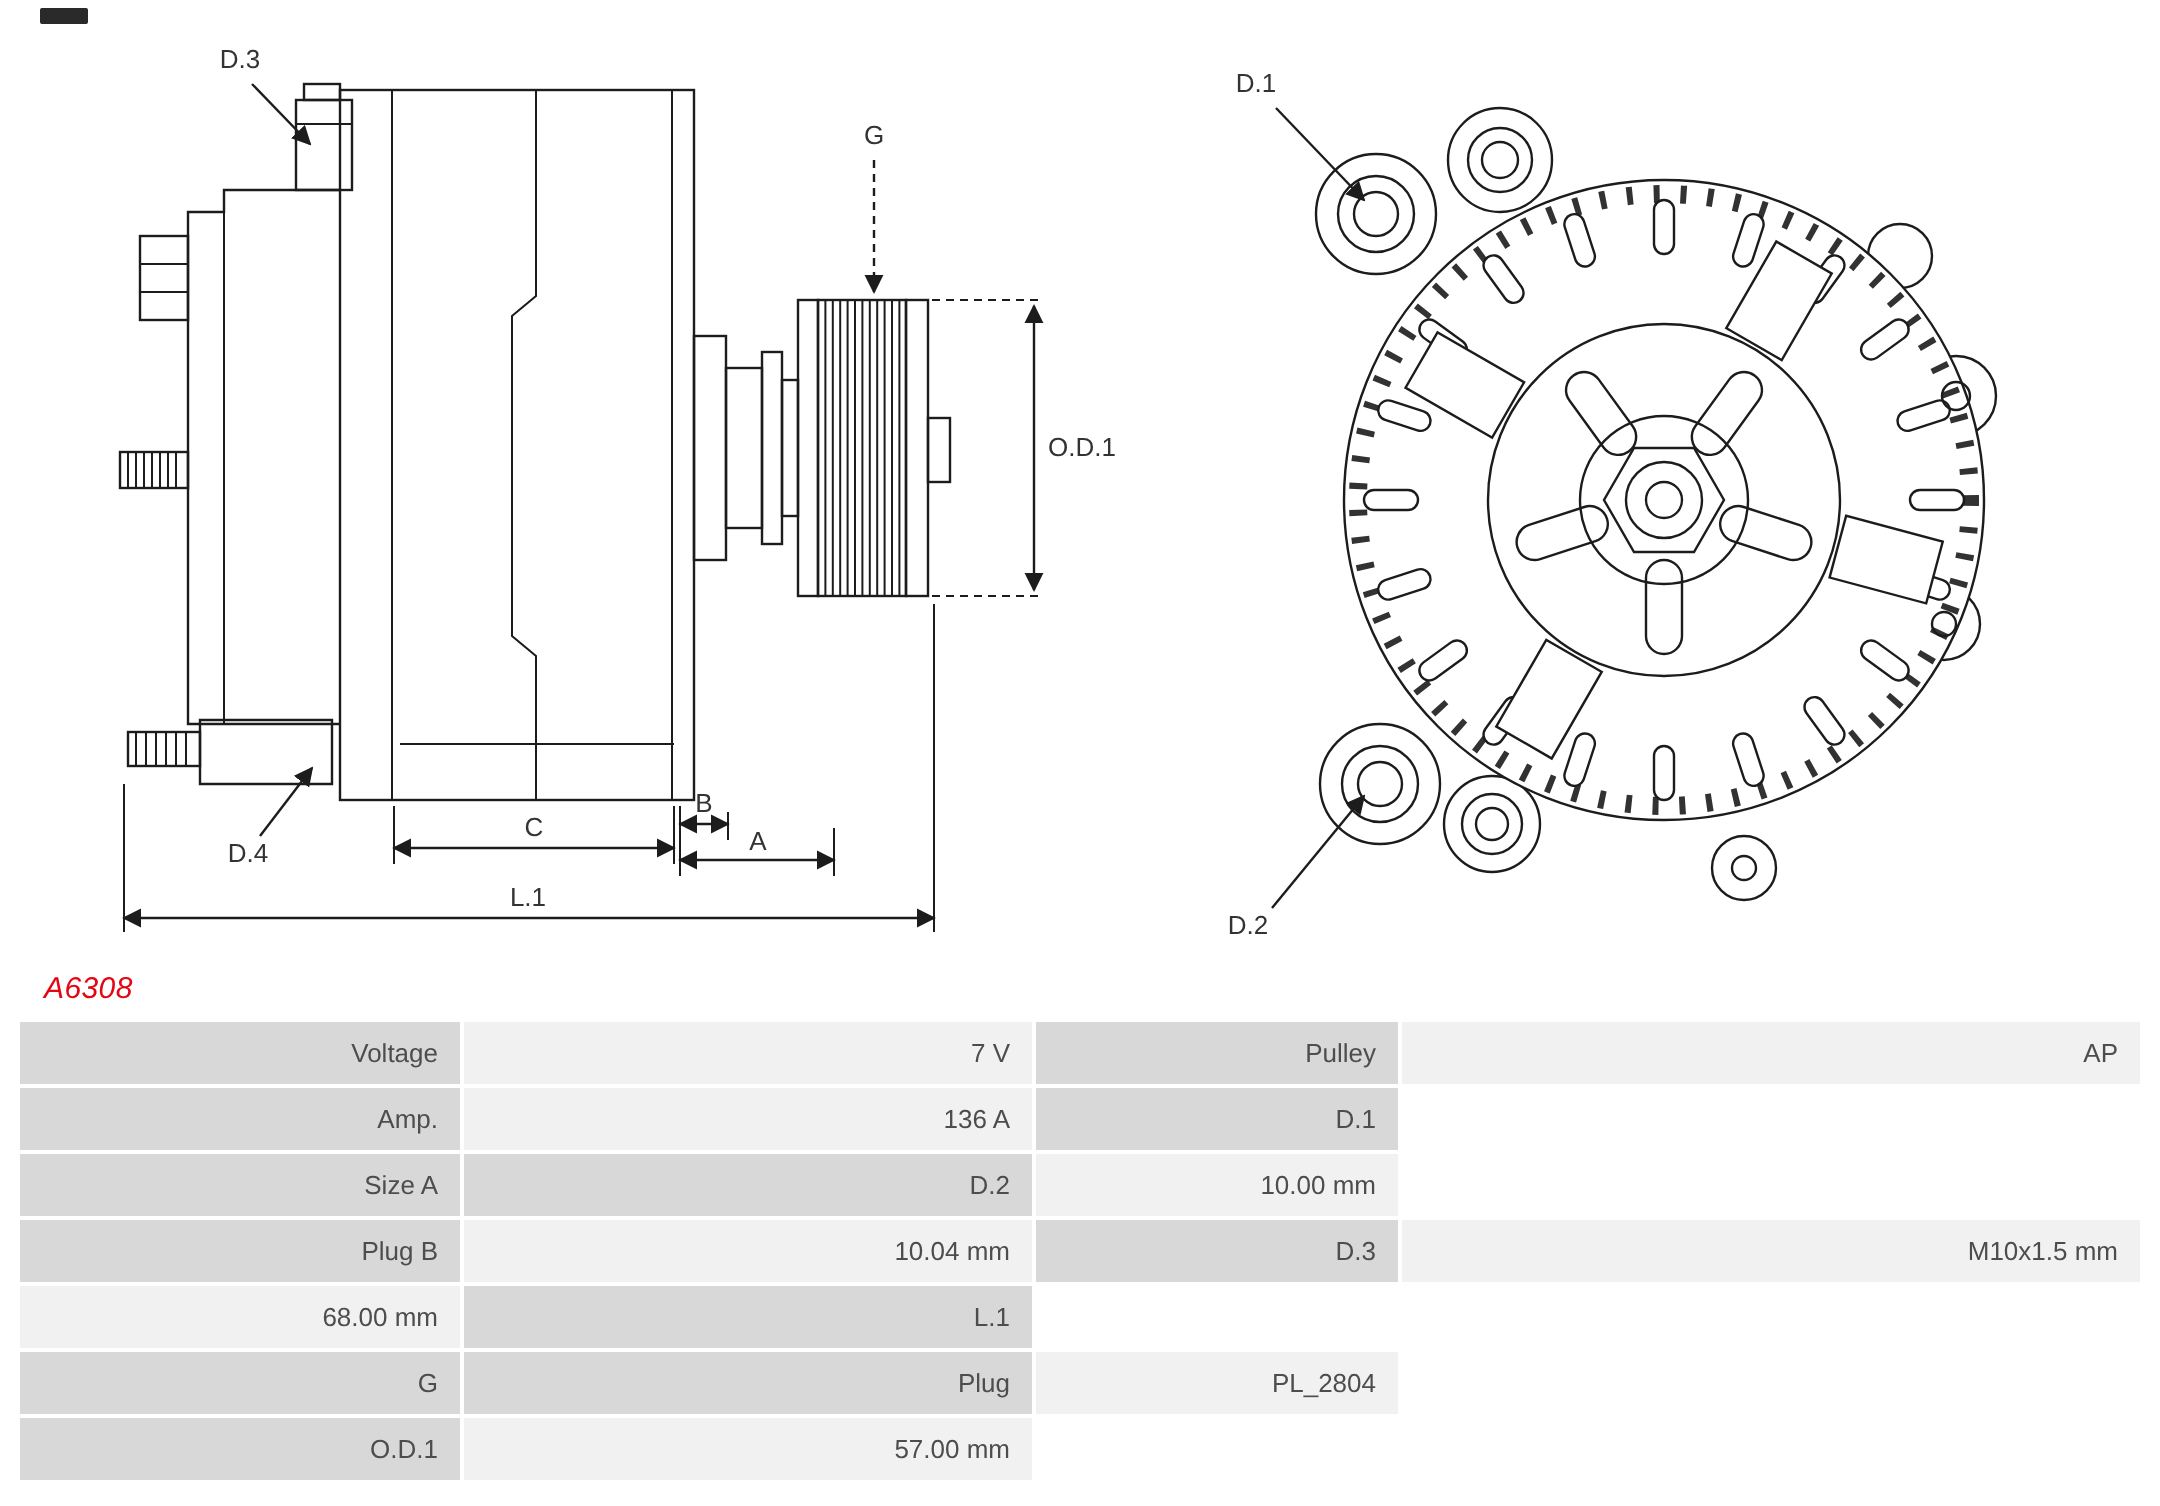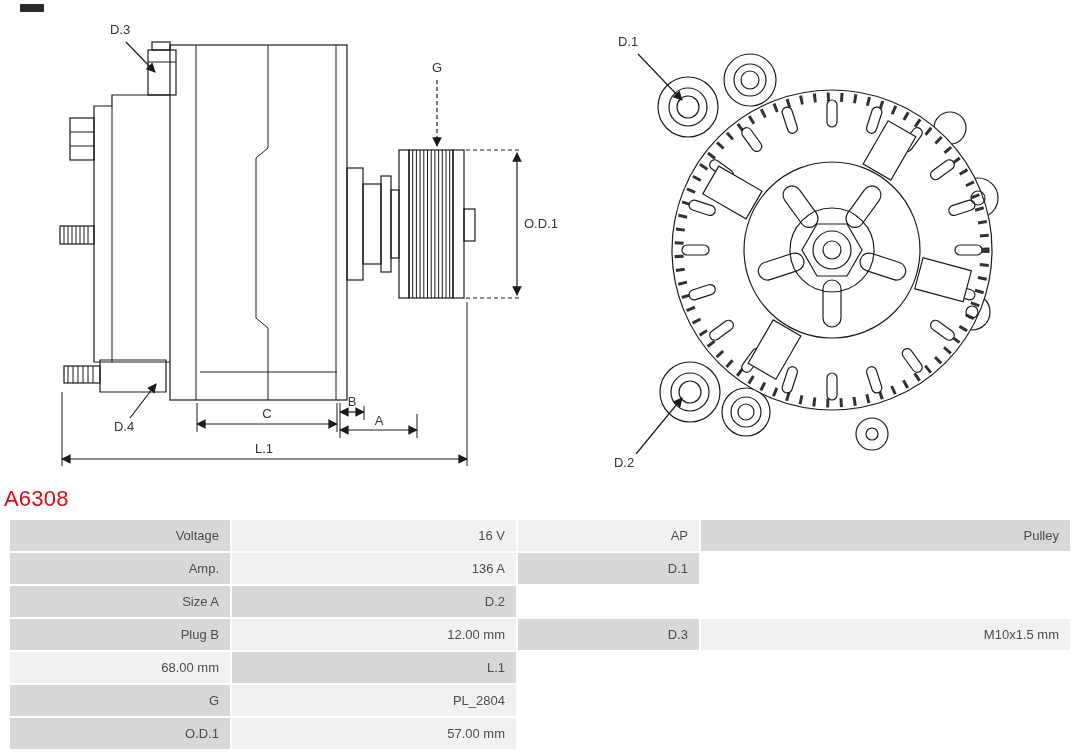--- a/index.html
+++ b/index.html
@@ -15,21 +15,21 @@
   .diagram-wrap { position: relative; width: 1080px; height: 480px; }
   svg { display: block; }
   svg text.dim { font-family: "Liberation Sans", sans-serif; font-size: 13px; fill: #333333; }
   .ln  { fill: none; stroke: var(--line-color, #1c1c1c); stroke-width: 1.2; }
   .thin{ stroke-width: 1; }
   .dash{ stroke-dasharray: 4 3; }
   .wh  { fill: #ffffff; stroke: var(--line-color, #1c1c1c); stroke-width: 1.2; }
   .tick{ fill: none; stroke: var(--line-color, #1c1c1c); stroke-width: 9; stroke-dasharray: 3 10.5; opacity: .9; }
   .part-number {
     color: var(--accent-red, #e30613);
-    font-size: 22px; margin: 6px 0 8px 4px; letter-spacing: .2px;
+    font-size: 15px; margin: 6px 0 8px 22px; letter-spacing: .2px; font-style: italic;
   }
   .spec-table { margin: 0 10px; }
   .row { display: grid; grid-template-columns: 220px 284px 181px 1fr; gap: 2px; margin-bottom: 2px; }
   .cell {
     height: 31px; line-height: 31px; text-align: right; padding-right: 11px;
     font-size: 13px; color: var(--table-text, #4d4d4d);
     white-space: nowrap; overflow: hidden;
   }
   .cell.label { background: var(--table-label-bg, #d8d8d8); }
   .cell.value { background: var(--table-value-bg, #f1f1f1); }
@@ -220,45 +220,47 @@
     <line class="ln" x1="636" y1="454" x2="682" y2="398" marker-end="url(#arr)"></line>
   </g>
 </svg>
 </div>
 
 <div class="part-number">A6308</div>
 
 <div class="spec-table">
   <div class="row">
     <div class="cell label">Voltage</div>
-    <div class="cell value">16 V</div>
+    <div class="cell value">7 V</div>
+    <div class="cell label">Pulley</div>
     <div class="cell value">AP</div>
-    <div class="cell label">Pulley</div>
   </div>
   <div class="row">
     <div class="cell label">Amp.</div>
     <div class="cell value">136 A</div>
     <div class="cell label">D.1</div>
   </div>
   <div class="row">
     <div class="cell label">Size A</div>
     <div class="cell label">D.2</div>
+    <div class="cell value">10.00 mm</div>
   </div>
   <div class="row">
     <div class="cell label">Plug B</div>
-    <div class="cell value">12.00 mm</div>
+    <div class="cell value">10.04 mm</div>
     <div class="cell label">D.3</div>
     <div class="cell value">M10x1.5 mm</div>
   </div>
   <div class="row">
     <div class="cell value">68.00 mm</div>
     <div class="cell label">L.1</div>
   </div>
   <div class="row">
     <div class="cell label">G</div>
+    <div class="cell label">Plug</div>
     <div class="cell value">PL_2804</div>
   </div>
   <div class="row">
     <div class="cell label">O.D.1</div>
     <div class="cell value">57.00 mm</div>
     <div class="cell label blank"></div>
     <div class="cell value blank"></div>
   </div>
 </div>
 

